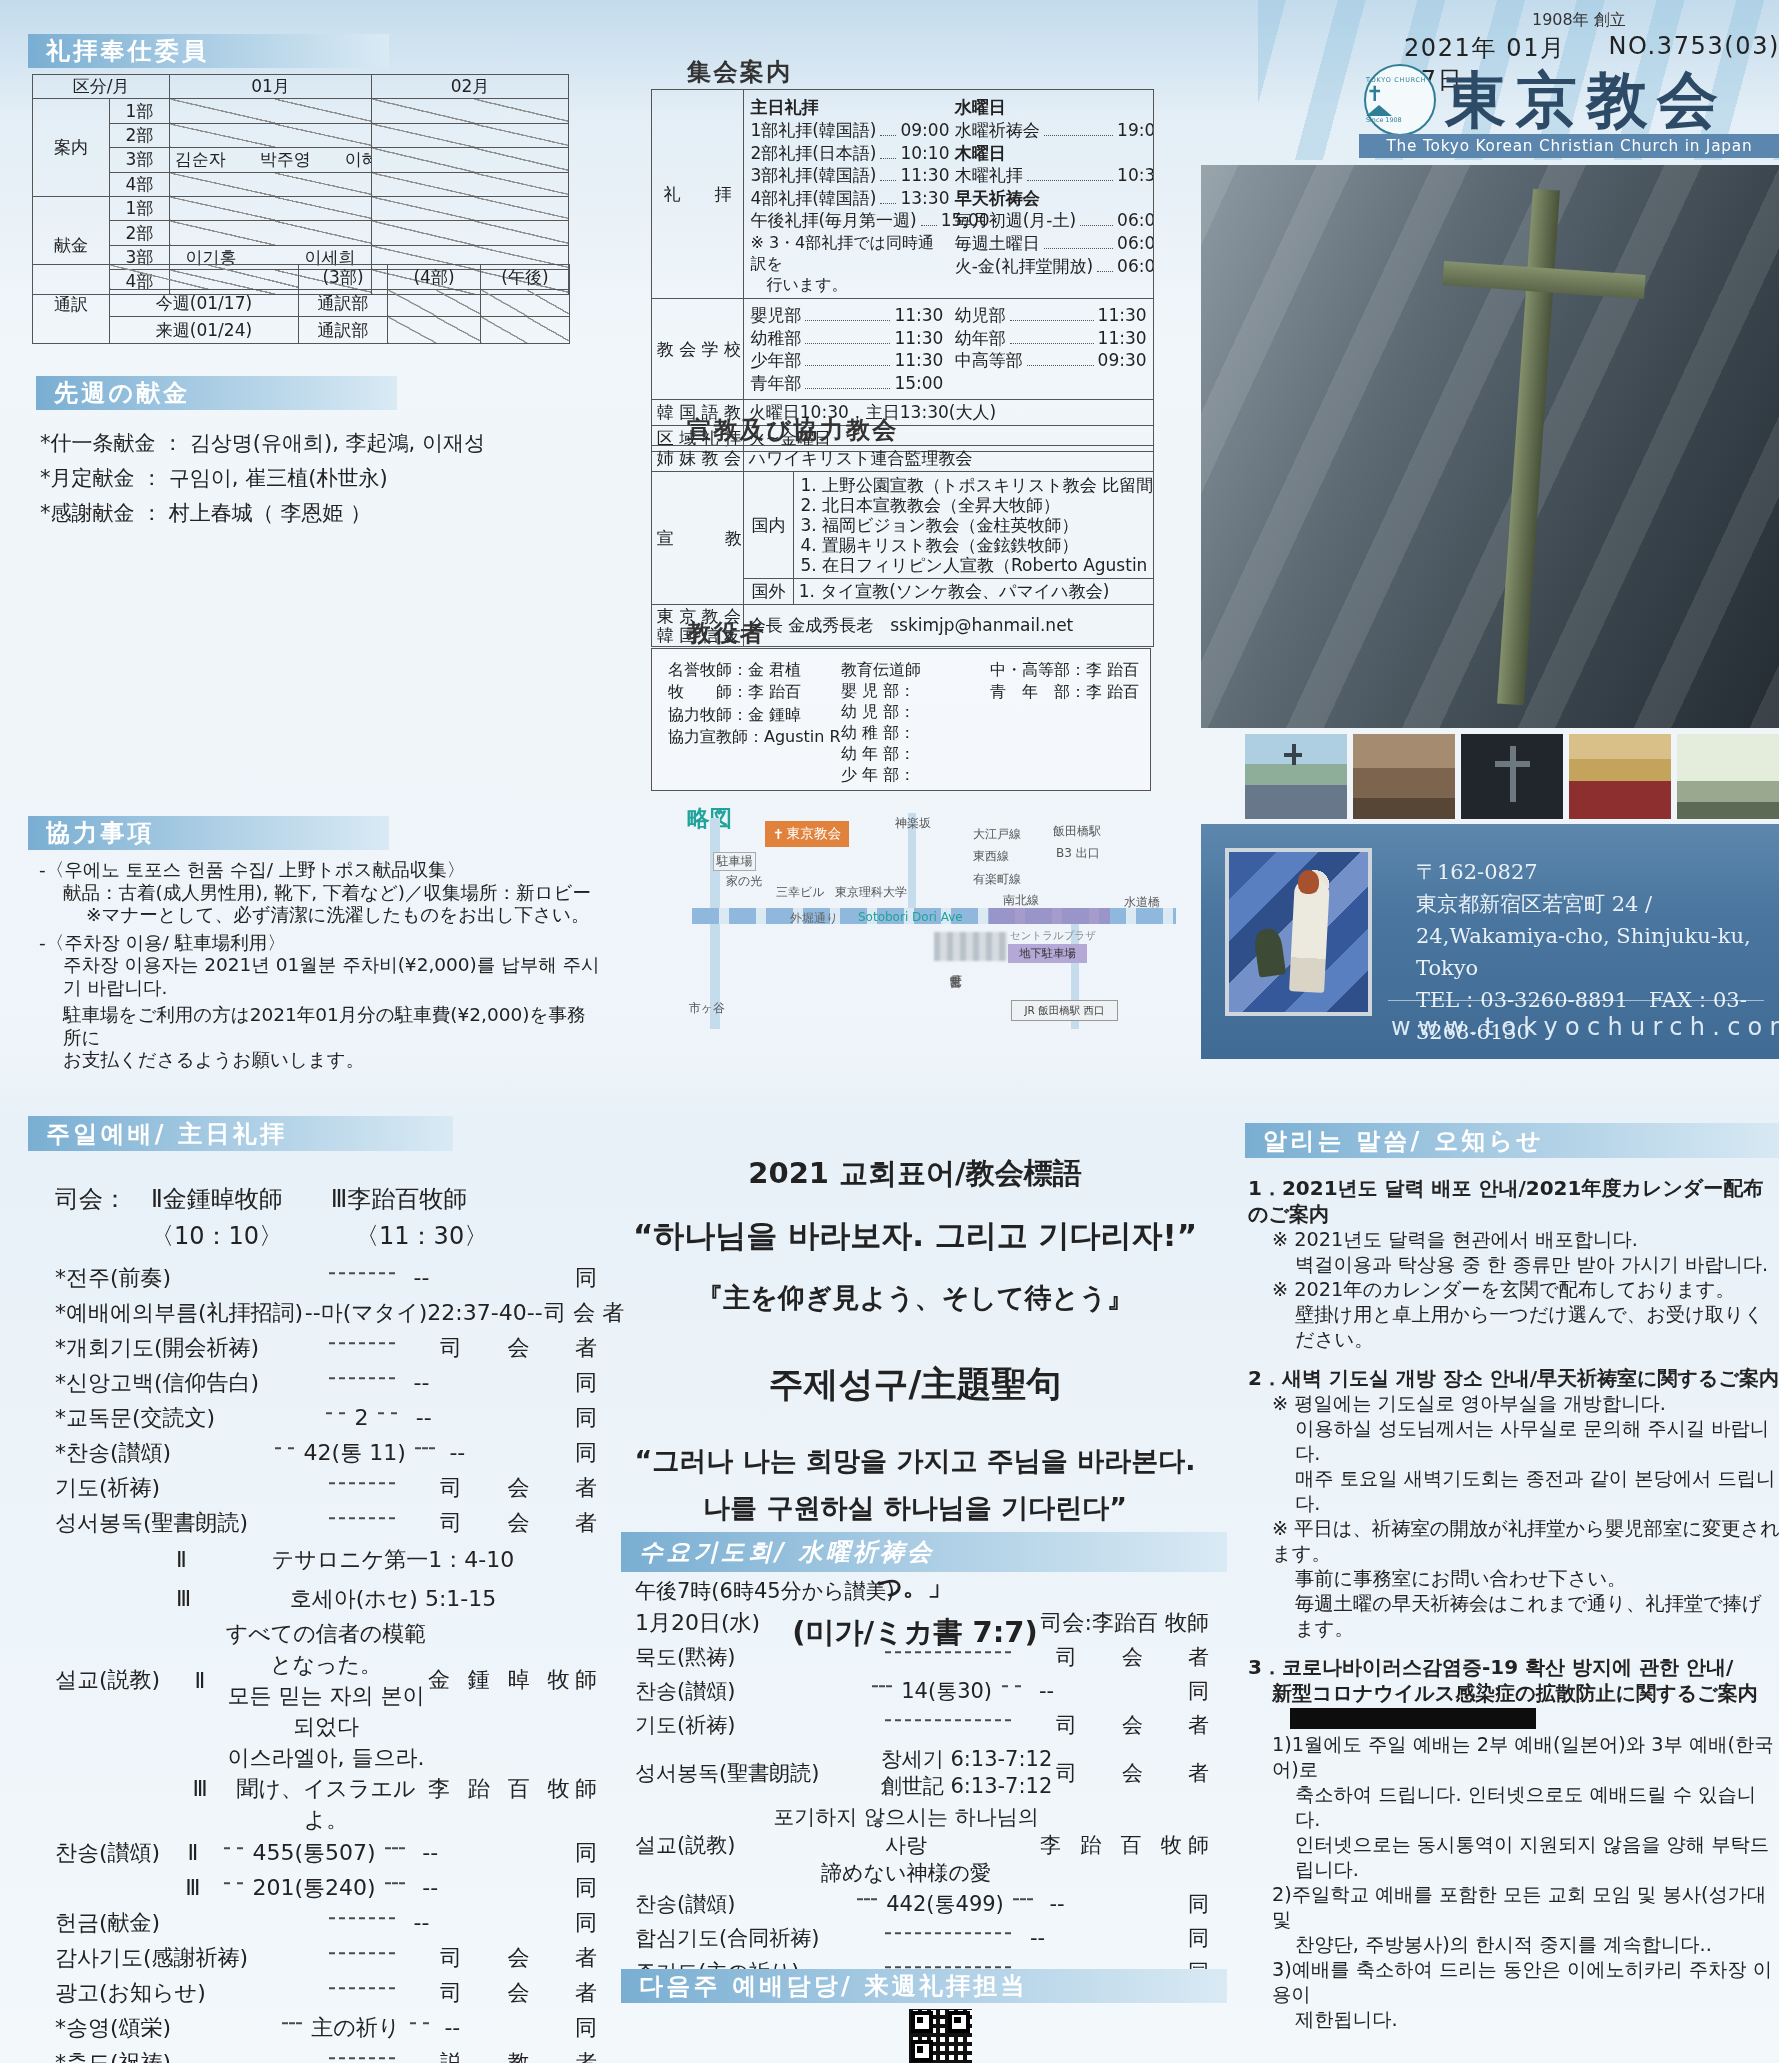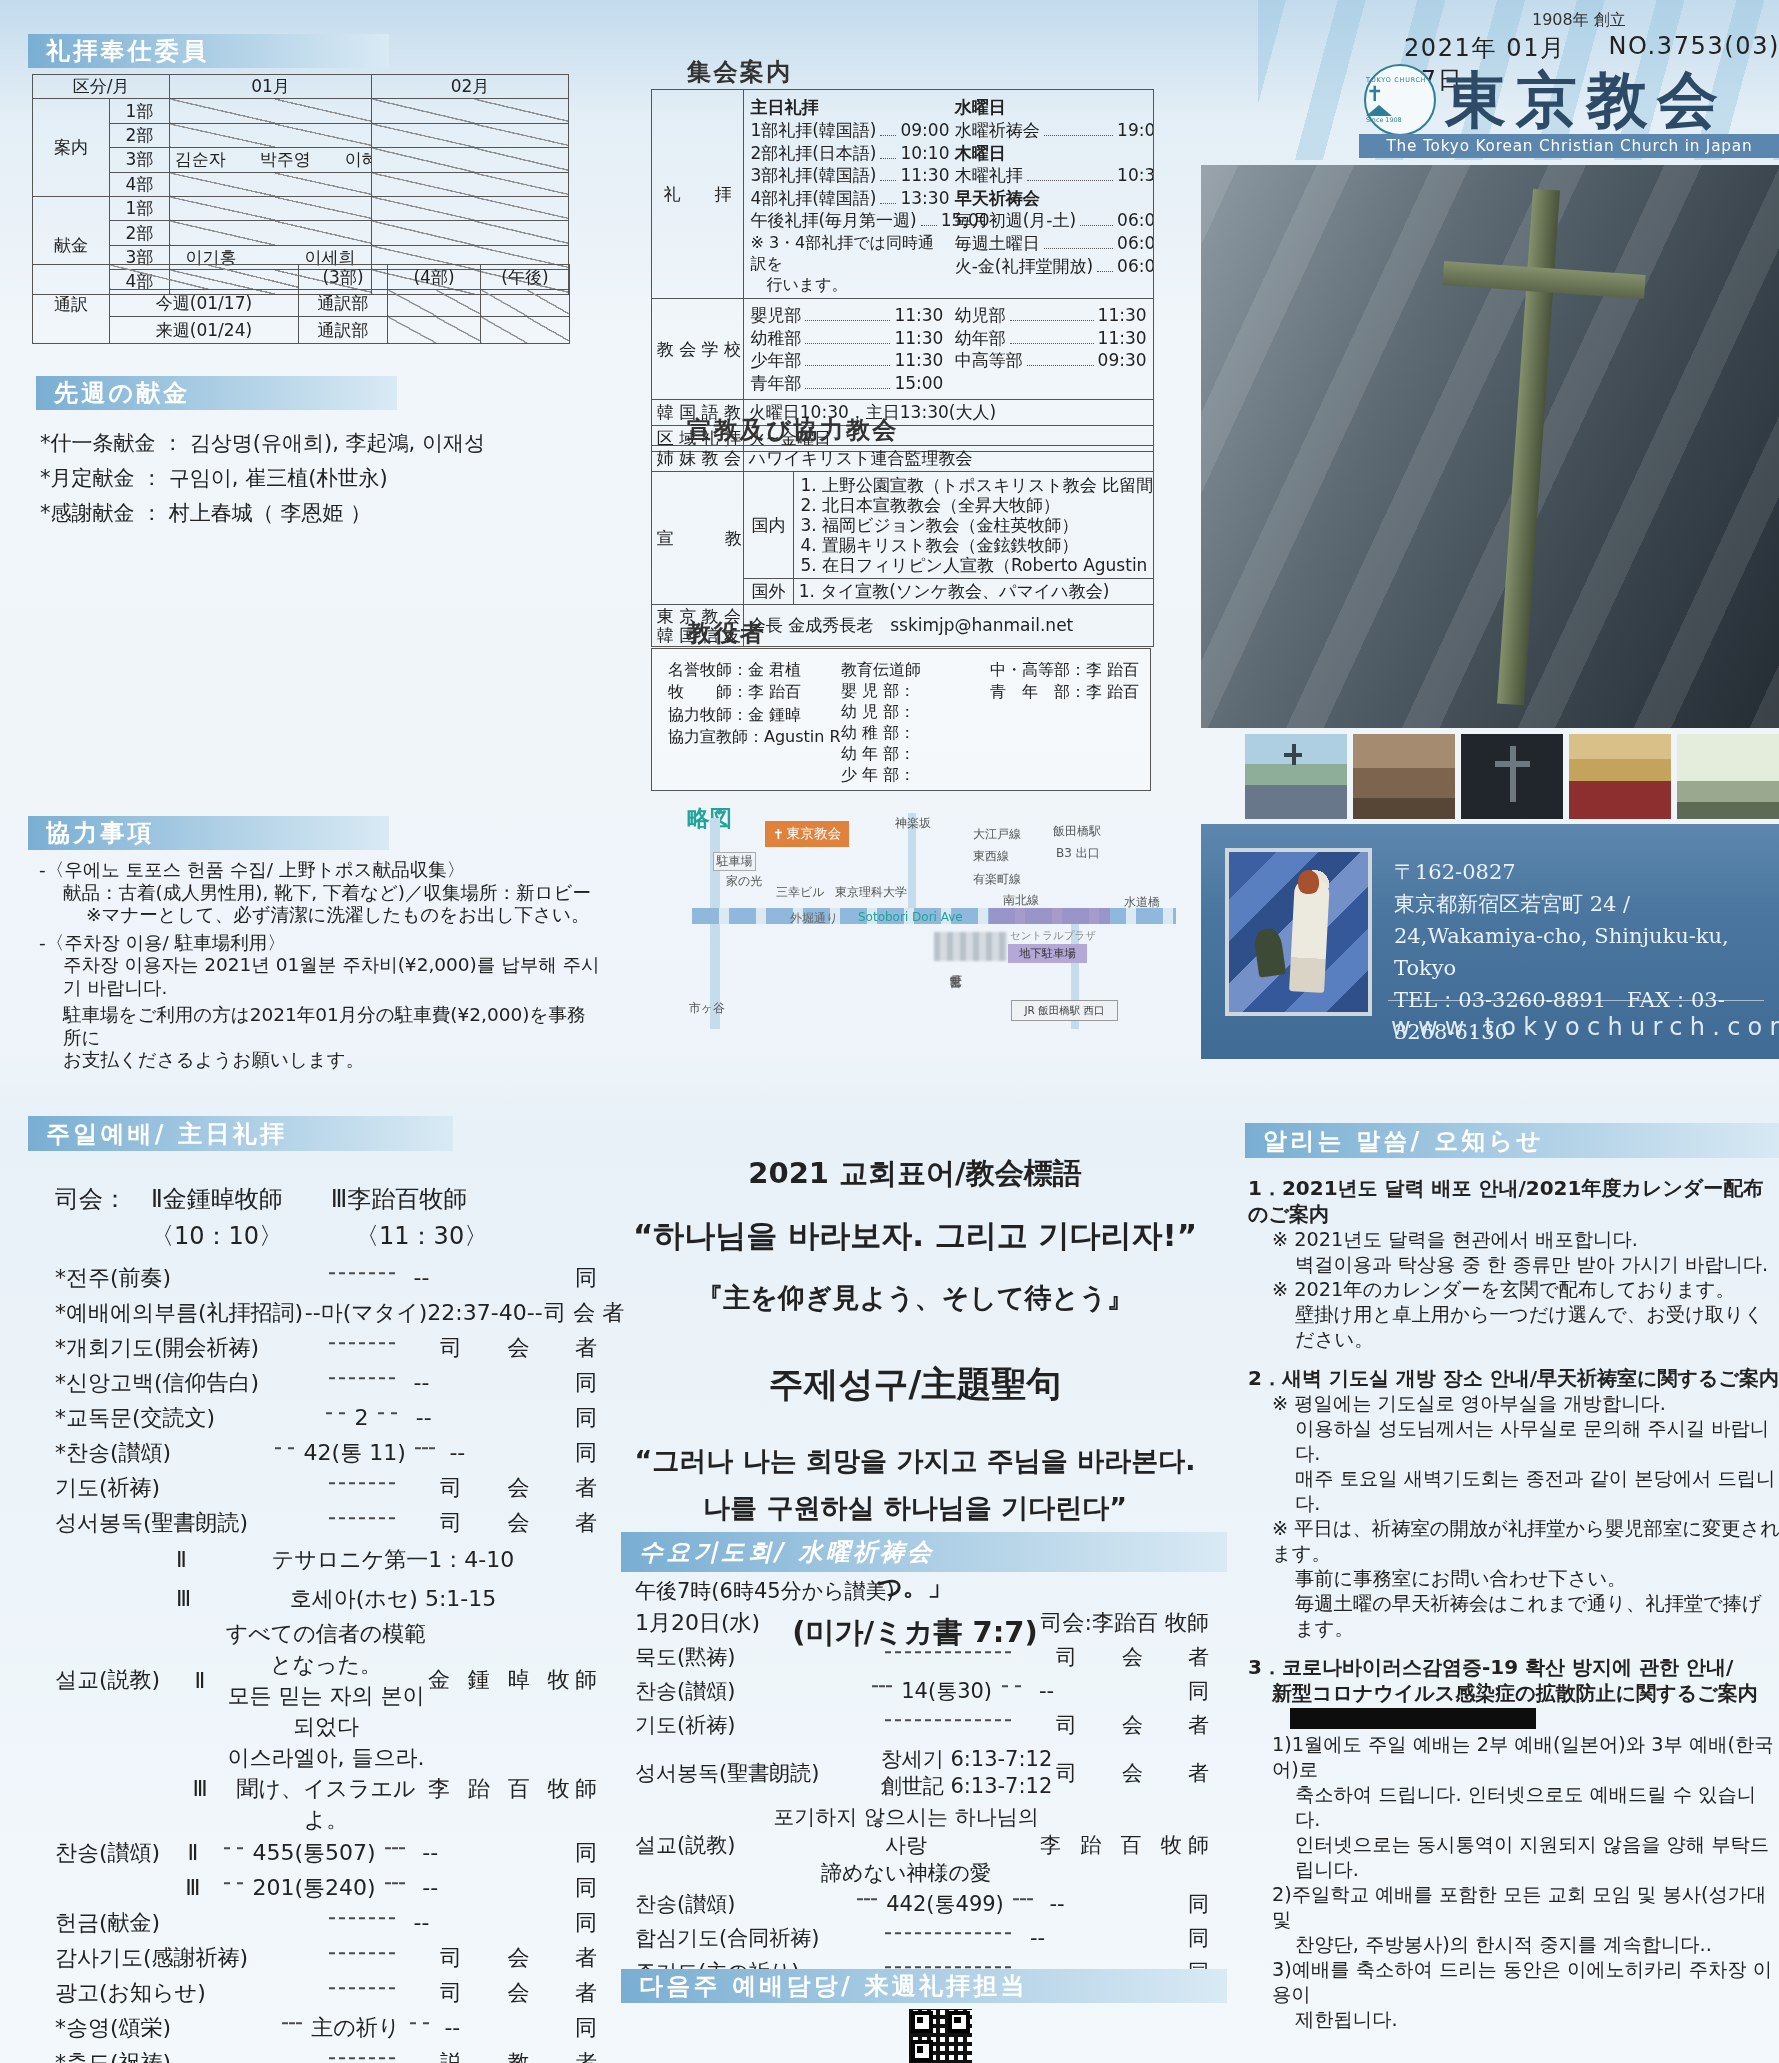--- a/index.html
+++ b/index.html
@@ -33,21 +33,21 @@
   .rnum{width:64px;}
   .rtext{width:306px;text-align:center;}
   .sblock{display:flex;align-items:center;min-height:66px;font-size:22px;}
   .slabel{width:121px;}
   .snum{width:48px;text-align:center;}
   .slines{flex:1;text-align:center;line-height:31px;}
   .wsec .orow{height:34px;font-size:21px;}
   .wsec .olabel{width:242px;}
   .wsec .orole{width:153px;}
   .bluepanel{background:linear-gradient(180deg,#5d87ad 0%,#49759e 40%,#3f6b94 100%);}
-  .addr{font-family:"DejaVu Serif","Liberation Serif",serif;color:#eaf1f7;font-size:21px;line-height:32px;}
+  .addr{font-family:"DejaVu Serif","Liberation Serif",serif;color:#eaf1f7;font-size:21px;line-height:32px;margin-left:22px;}
   .nct{font-size:20px;font-weight:bold;line-height:26px;}
   .ncl{font-size:19.3px;line-height:25px;}
   .i1{padding-left:24px;}
   .i2{padding-left:47px;}
   .maplbl{position:absolute;font-size:12px;color:#555;white-space:nowrap;}
   .qr{background:
       repeating-linear-gradient(0deg,#111 0 4px,transparent 4px 9px),
       repeating-linear-gradient(90deg,#111 0 4px,rgba(255,255,255,.85) 4px 9px);
       background-color:#fff;}
   .qf{position:absolute;width:14.5px;height:14.5px;border:4px solid #000;background:#fff;}

